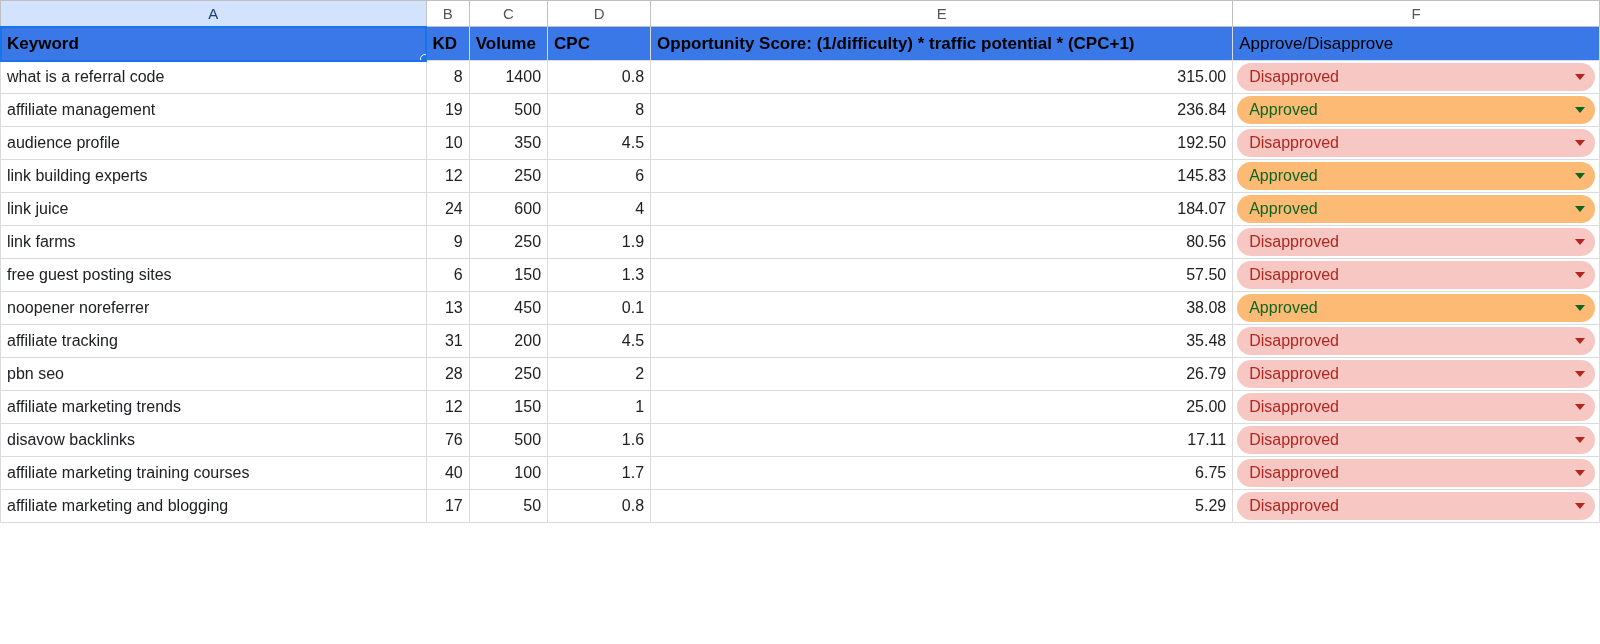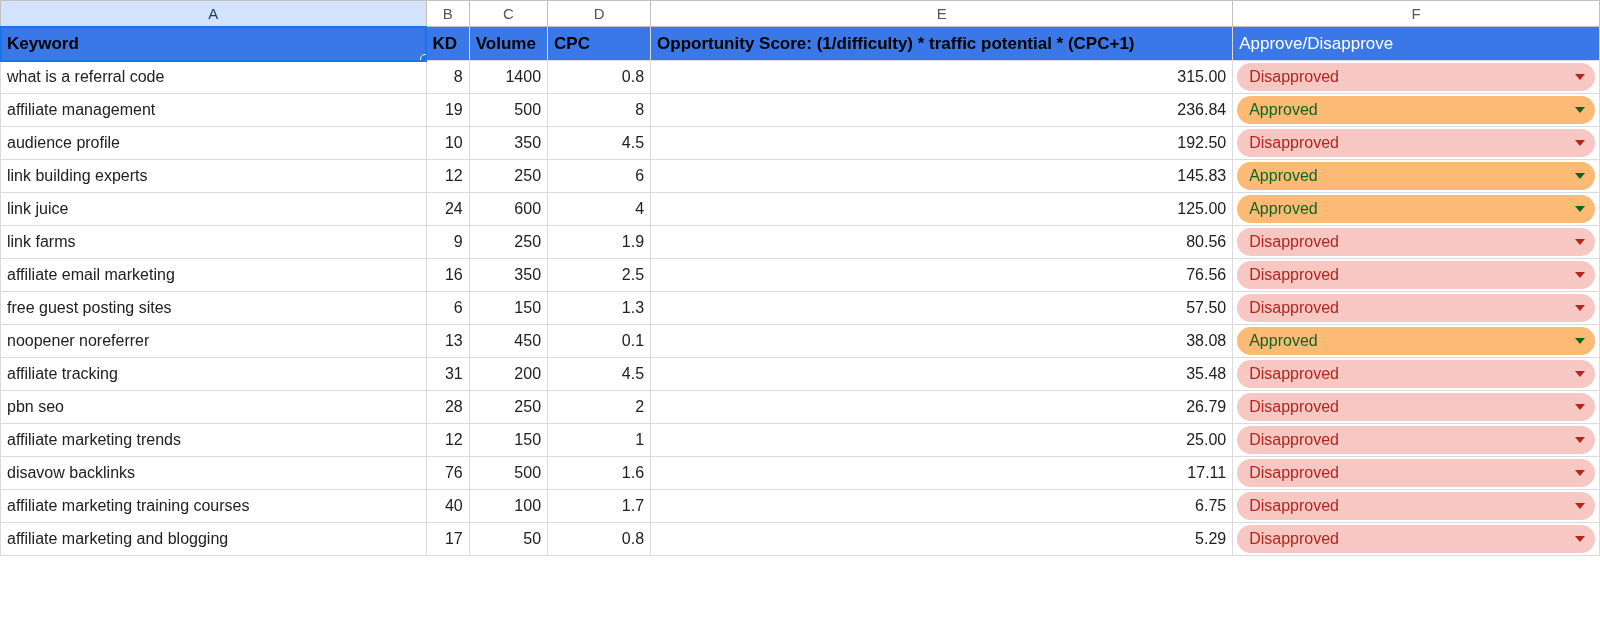--- a/index.html
+++ b/index.html
@@ -40,21 +40,21 @@
   
   .header-row td {
     background: #3a78e7;
     color: #000;
     font-weight: 700;
     height: 34px;
     font-size: 17px;
   }
   .header-row td.col-f {
     font-weight: 400;
-    color: #ffffff;
+    color: #000000;
   }
   
   .selected-cell {
     position: relative;
   }
   .selected-cell::after {
     content: "";
     position: absolute;
     right: -4px;
     bottom: -4px;
@@ -188,21 +188,21 @@
             <span>Approved</span>
             <span class="caret"></span>
           </div>
         </td>
       </tr>
       <tr>
         <td class="txt">link juice</td>
         <td class="num">24</td>
         <td class="num">600</td>
         <td class="num">4</td>
-        <td class="num">125.00</td>
+        <td class="num">184.07</td>
         <td class="col-f-cell">
           <div class="chip chip-approved">
             <span>Approved</span>
             <span class="caret"></span>
           </div>
         </td>
       </tr>
       <tr>
         <td class="txt">link farms</td>
         <td class="num">9</td>
@@ -210,33 +210,20 @@
         <td class="num">1.9</td>
         <td class="num">80.56</td>
         <td class="col-f-cell">
           <div class="chip chip-disapproved">
             <span>Disapproved</span>
             <span class="caret"></span>
           </div>
         </td>
       </tr>
       <tr>
-        <td class="txt">affiliate email marketing</td>
-        <td class="num">16</td>
-        <td class="num">350</td>
-        <td class="num">2.5</td>
-        <td class="num">76.56</td>
-        <td class="col-f-cell">
-          <div class="chip chip-disapproved">
-            <span>Disapproved</span>
-            <span class="caret"></span>
-          </div>
-        </td>
-      </tr>
-      <tr>
         <td class="txt">free guest posting sites</td>
         <td class="num">6</td>
         <td class="num">150</td>
         <td class="num">1.3</td>
         <td class="num">57.50</td>
         <td class="col-f-cell">
           <div class="chip chip-disapproved">
             <span>Disapproved</span>
             <span class="caret"></span>
           </div>

